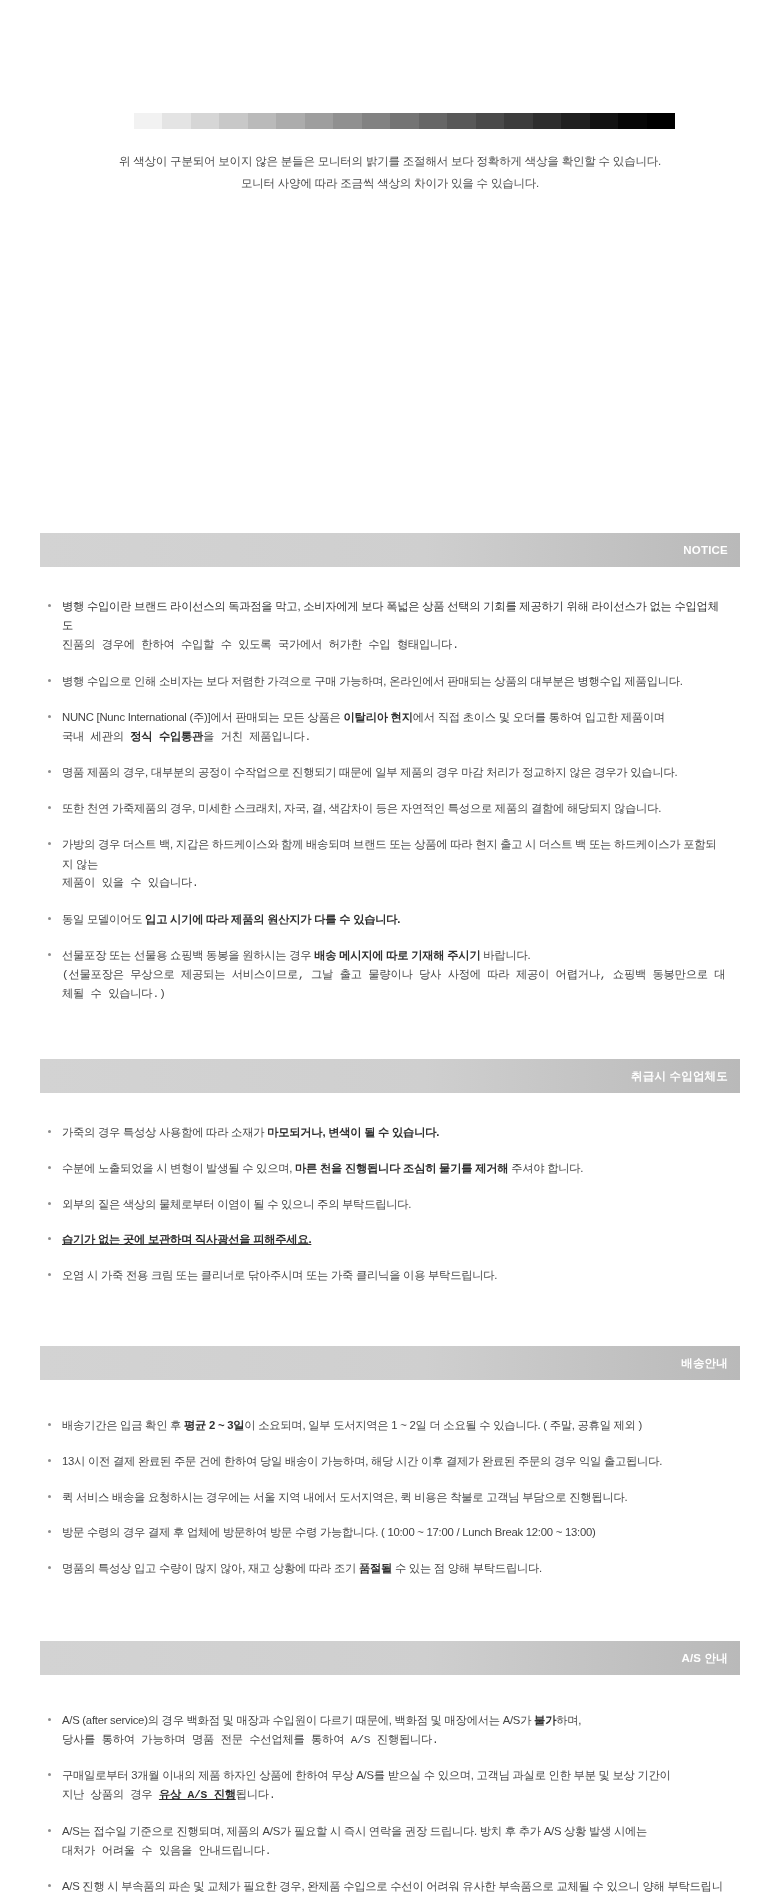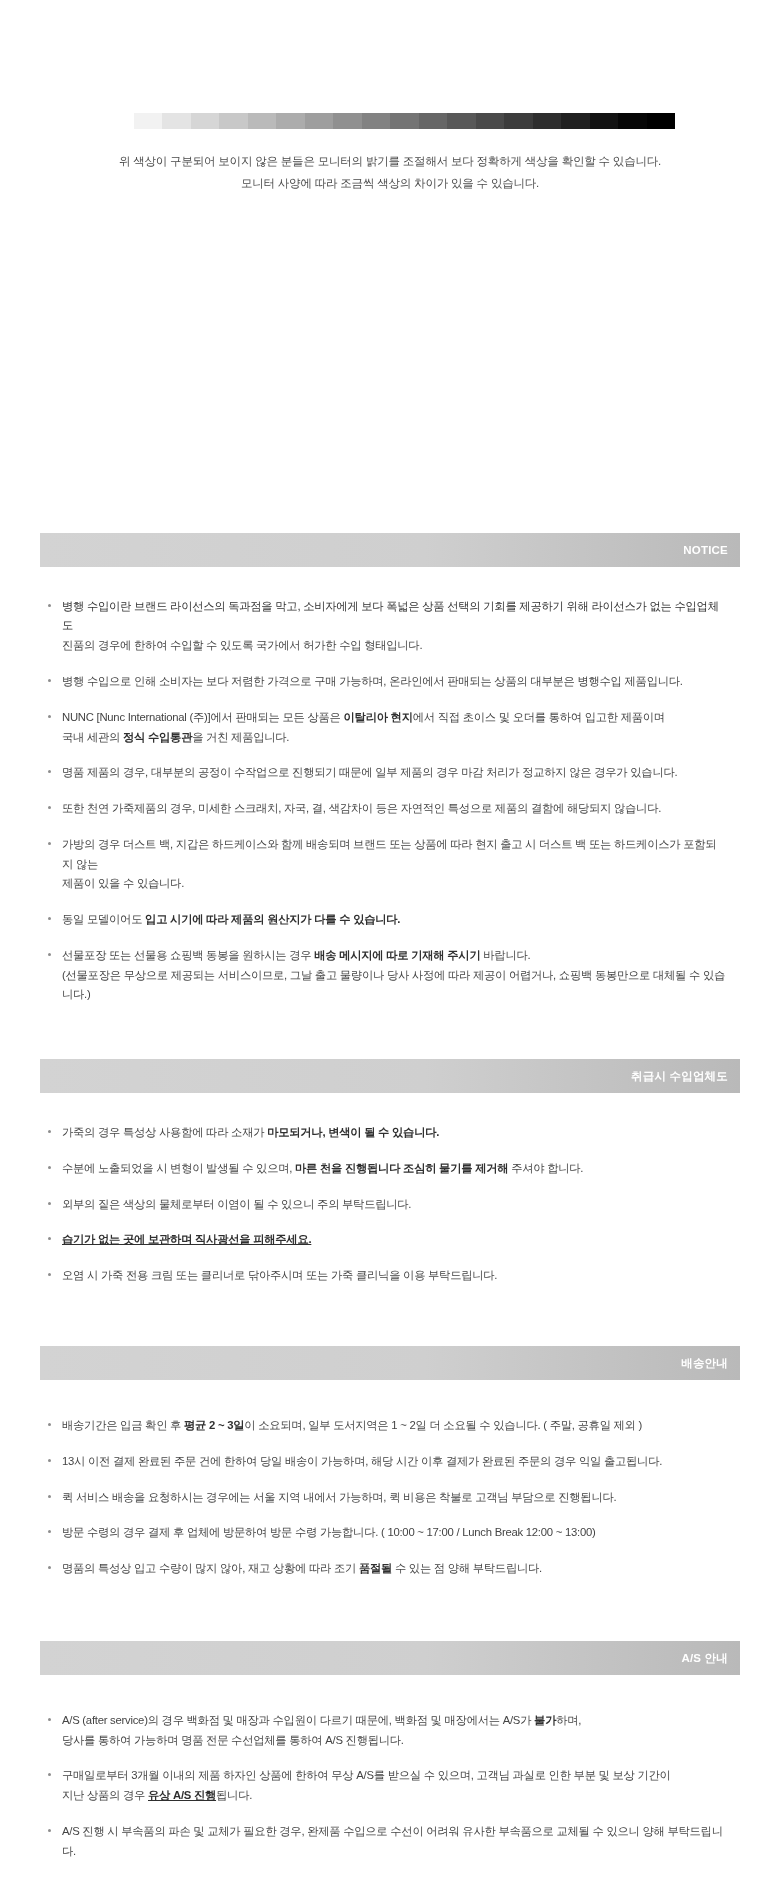--- a/index.html
+++ b/index.html
@@ -90,21 +90,21 @@
     position: absolute;
     left: 8px;
     top: 7px;
     width: 3px;
     height: 3px;
     background: #8d8d8d;
     border-radius: 50%;
   }
   .b { font-weight: bold; color: #2f2f2f; }
   .bu { font-weight: bold; text-decoration: underline; color: #2f2f2f; }
-  .sub { display: block; }
+  .sub { display: block; font-family: Liberation Mono, monospace; }
 </style>
 </head>
 <body>
 
 <div class="page">
 
   <div class="gradient-wrap">
     <div class="gradient-bar" id="gradient-bar">
         <div style="background: rgb(255, 255, 255);"></div>
         <div style="background: rgb(242, 242, 242);"></div>
@@ -186,21 +186,21 @@
   <div class="sp-delivery"></div>
 
   <div class="section">
     <div class="bar">
       <span>배송안내</span>
     </div>
     <div style="height:36px"></div>
     <ul class="blist">
       <li>배송기간은 입금 확인 후 <span class="b">평균 2 ~ 3일</span>이 소요되며, 일부 도서지역은 1 ~ 2일 더 소요될 수 있습니다. ( 주말, 공휴일 제외 )</li>
       <li>13시 이전 결제 완료된 주문 건에 한하여 당일 배송이 가능하며, 해당 시간 이후 결제가 완료된 주문의 경우 익일 출고됩니다.</li>
-      <li>퀵 서비스 배송을 요청하시는 경우에는 서울 지역 내에서 가능하며, 퀵 비용은 착불로 고객님 부담으로 진행됩니다.</li>
+      <li>퀵 서비스 배송을 요청하시는 경우에는 서울 지역 내에서 도서지역은, 퀵 비용은 착불로 고객님 부담으로 진행됩니다.</li>
       <li>방문 수령의 경우 결제 후 업체에 방문하여 방문 수령 가능합니다. ( 10:00 ~ 17:00 / Lunch Break 12:00 ~ 13:00)</li>
       <li>명품의 특성상 입고 수량이 많지 않아, 재고 상황에 따라 조기 <span class="b">품절될</span> 수 있는 점 양해 부탁드립니다.</li>
     </ul>
   </div>
 
   <div class="sp-as"></div>
 
   <div class="section">
     <div class="bar">
       <span>A/S 안내</span>
@@ -208,18 +208,22 @@
     <div style="height:36px"></div>
     <ul class="blist">
       <li>
         A/S (after service)의 경우 백화점 및 매장과 수입원이 다르기 때문에, 백화점 및 매장에서는 A/S가 <span class="b">불가</span>하며,
         <span class="sub">당사를 통하여 가능하며 명품 전문 수선업체를 통하여 A/S 진행됩니다.</span>
       </li>
       <li>
         구매일로부터 3개월 이내의 제품 하자인 상품에 한하여 무상 A/S를 받으실 수 있으며, 고객님 과실로 인한 부분 및 보상 기간이
         <span class="sub">지난 상품의 경우 <span class="bu">유상 A/S 진행</span>됩니다.</span>
       </li>
+      <li>
+        A/S는 접수일 기준으로 진행되며, 제품의 A/S가 필요할 시 즉시 연락을 권장 드립니다. 방치 후 추가 A/S 상황 발생 시에는
+        <span class="sub">대처가 어려울 수 있음을 안내드립니다.</span>
+      </li>
       <li>A/S 진행 시 부속품의 파손 및 교체가 필요한 경우, 완제품 수입으로 수선이 어려워 유사한 부속품으로 교체될 수 있으니 양해 부탁드립니다.</li>
 
     </ul>
   </div>
 
 </div>
 
 </body></html>

